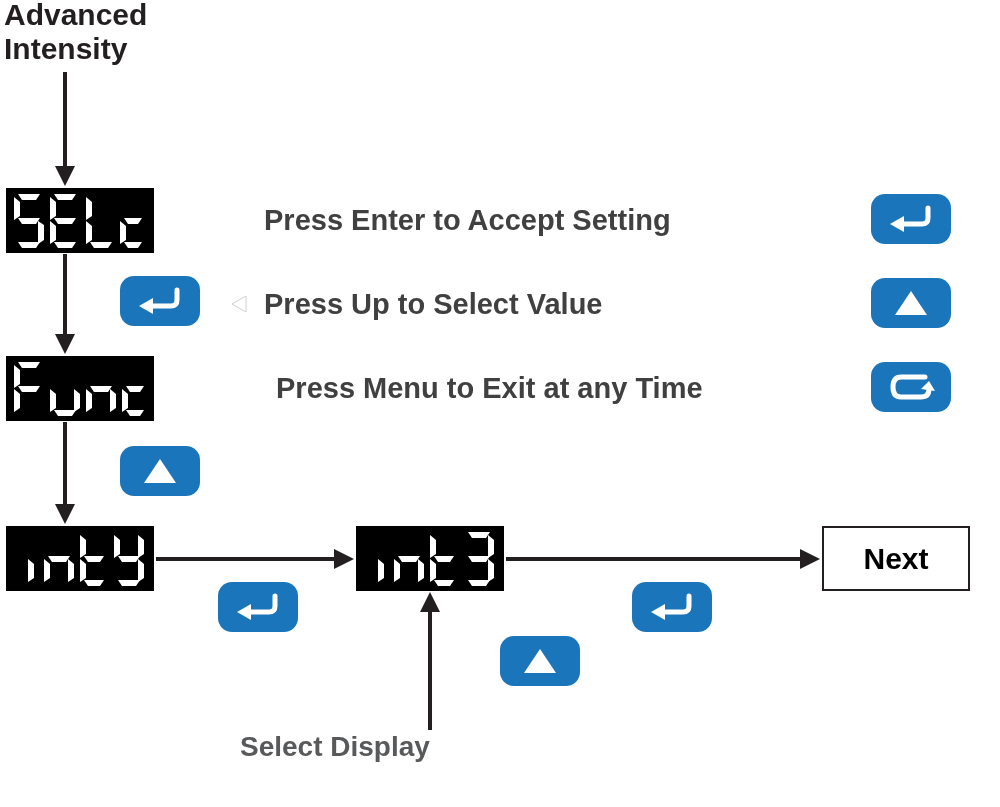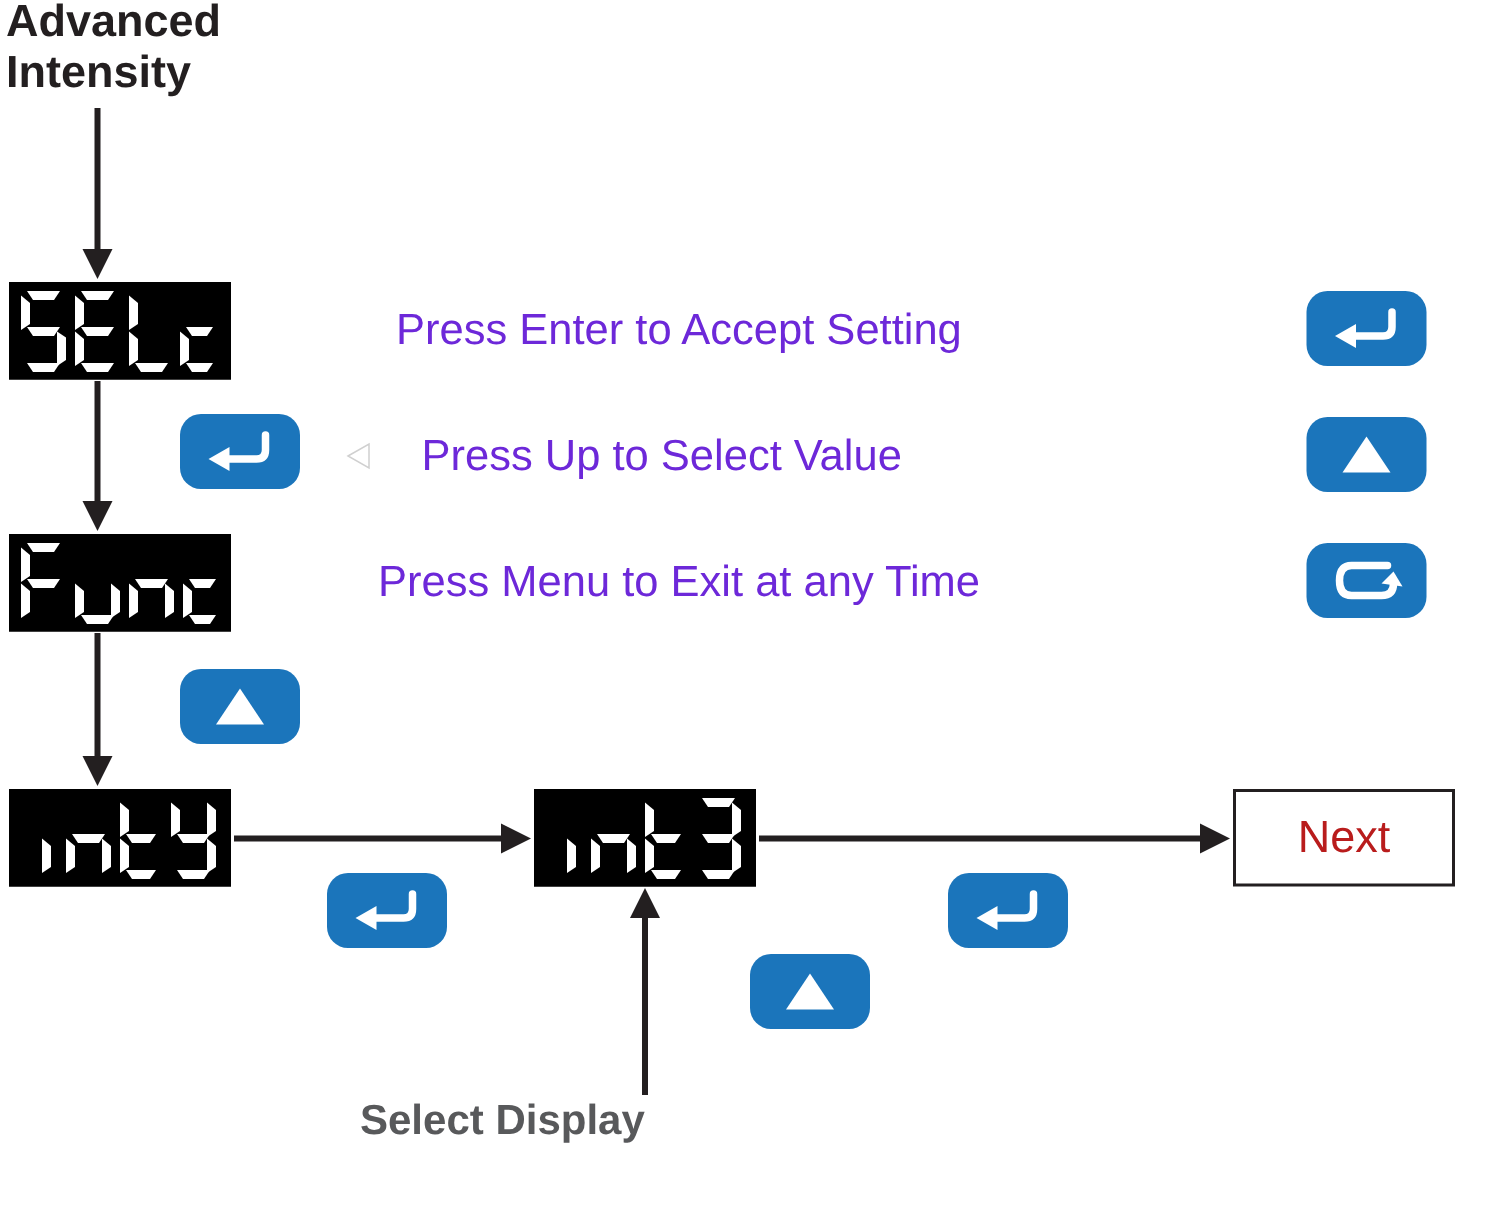--- a/index.html
+++ b/index.html
@@ -1,21 +1,21 @@
 <!DOCTYPE html>
 <html><head>
 <meta charset="utf-8">
 <style>
 html,body{margin:0;padding:0;width:1000px;height:807px;font-family:Arial,Helvetica,sans-serif;background:#fff;color:#000;position:relative;overflow:hidden}
 .abs{position:absolute}
 .label-text{font-size:30px;font-weight:600;color:#231f20}
-.instr-text{font-size:29px;font-weight:400;color:#6d28d9}
+.instr-text{font-size:29px;font-weight:700;color:#404040}
 .annot-text{font-size:28px;font-weight:700;color:#58595b;line-height:1.2}
 .lcd{display:flex;align-items:center;justify-content:center;background:#000;border:2.5px solid #000;box-sizing:border-box;padding:4px 6px}
-.outline-lcd{display:flex;align-items:center;justify-content:center;background:#fff;border:2.5px solid #231f20;box-sizing:border-box;font-size:30px;font-weight:400;color:#b91c1c}
+.outline-lcd{display:flex;align-items:center;justify-content:center;background:#fff;border:2.5px solid #231f20;box-sizing:border-box;font-size:30px;font-weight:700;color:#000000}
 .btn{display:flex;align-items:center;justify-content:center;background:#1b75bb;border-radius:14px}
 .btn svg{display:block}
 svg{overflow:visible}
 .seg{fill:#fff}
 </style>
 </head>
 <body>
 
 <div class="abs" style="left:4px;top:-2px">
   <div class="label-text">Advanced</div>
@@ -218,26 +218,26 @@
 </div>
 
 <div class="abs instr-text" style="left:264px;top:204px">Press Enter to Accept Setting</div>
 <div class="abs btn" style="left:871px;top:194px;width:80px;height:50px">
   <svg width="46" height="30" viewBox="0 0 46 30">
     <path d="M40 4 L40 14 Q40 20 34 20 L10 20" stroke="#fff" stroke-width="5" fill="none" stroke-linecap="round"></path>
     <polygon points="2,20 16,12 16,28" fill="#fff"></polygon>
   </svg>
 </div>
 
-<div class="abs instr-text" style="left:281px;top:288px">Press Up to Select Value</div>
+<div class="abs instr-text" style="left:264px;top:288px">Press Up to Select Value</div>
 <div class="abs btn" style="left:871px;top:278px;width:80px;height:50px">
   <svg width="36" height="28" viewBox="0 0 36 28">
     <polygon points="18,2 34,26 2,26" fill="#fff"></polygon>
   </svg>
 </div>
 
-<div class="abs instr-text" style="left:252px;top:372px">Press Menu to Exit at any Time</div>
+<div class="abs instr-text" style="left:276px;top:372px">Press Menu to Exit at any Time</div>
 <div class="abs btn" style="left:871px;top:362px;width:80px;height:50px">
   <svg width="48" height="32" viewBox="0 0 48 32">
     <path d="M38 6 L14 6 Q6 6 6 16 Q6 26 14 26 L34 26 Q42 26 42 18" stroke="#fff" stroke-width="5" fill="none" stroke-linecap="round"></path>
     <polygon points="42,10 34,18 48,20" fill="#fff"></polygon>
   </svg>
 </div>
 
 </body></html>

